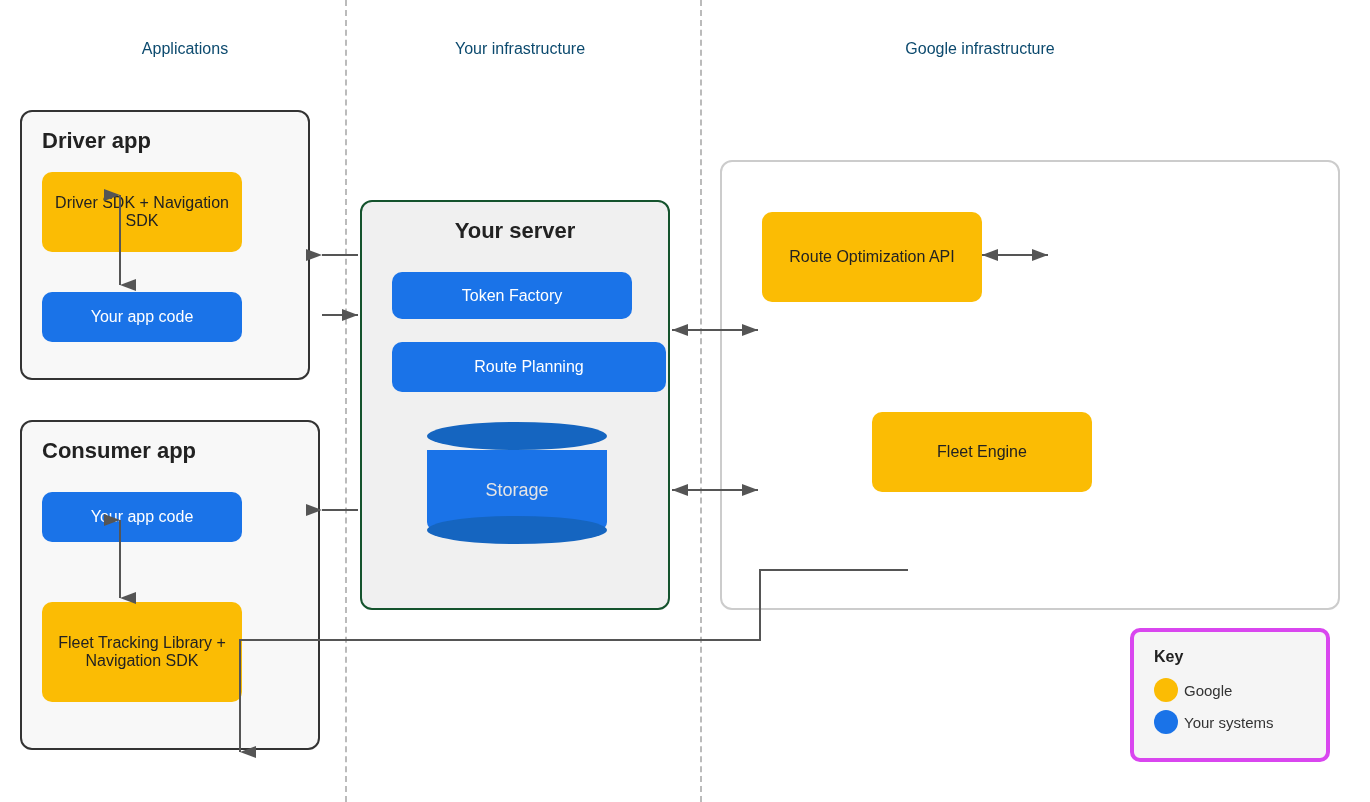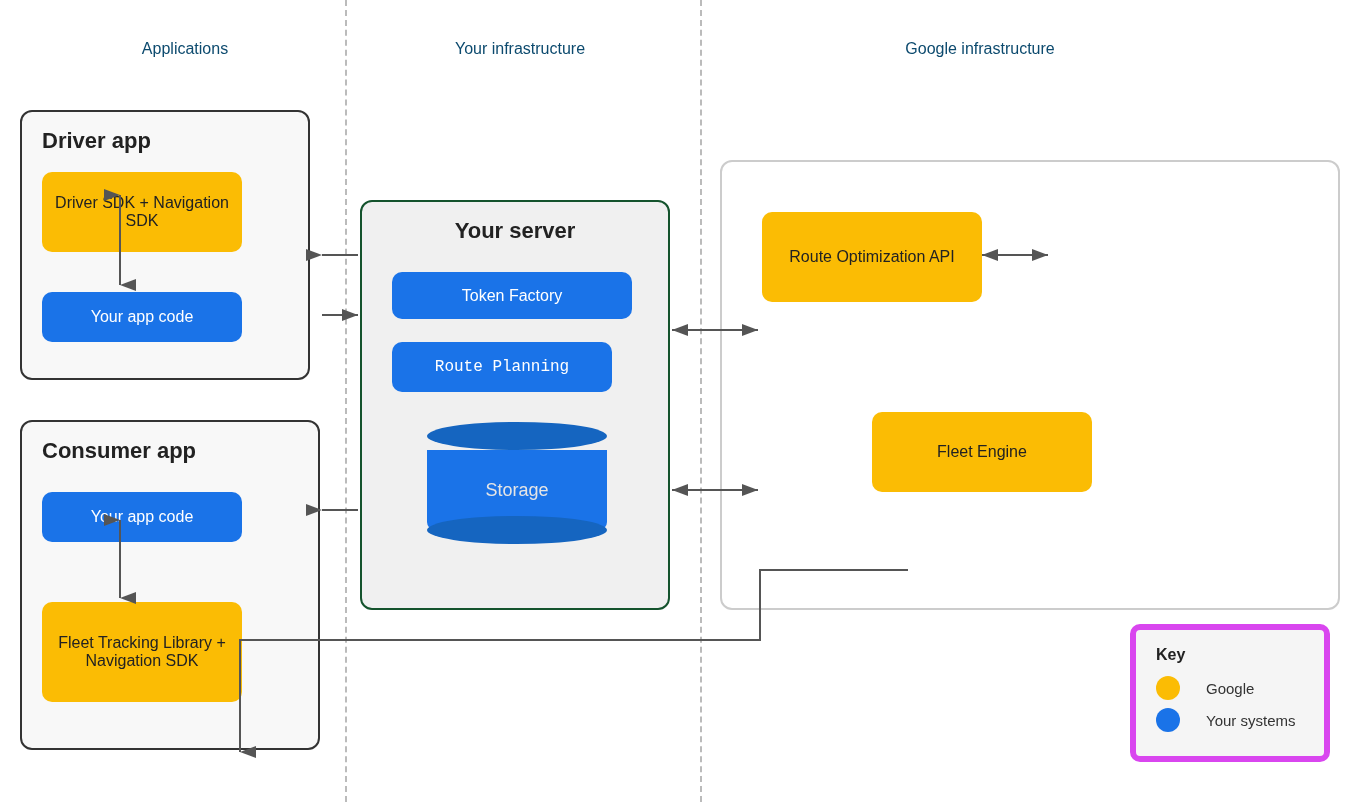--- a/index.html
+++ b/index.html
@@ -185,36 +185,36 @@
       pointer-events: none;
     }
 
     
     .key-box {
       position: absolute;
       right: 40px;
       bottom: 40px;
       width: 200px;
       background: #f5f5f5;
-      border: 6px solid #d946ef;
+      border: 4px solid #d946ef;
       border-radius: 10px;
       padding: 16px 20px;
     }
 
     .key-title {
       font-size: 16px;
       font-weight: 700;
       color: #222;
       margin-bottom: 12px;
     }
 
     .key-item {
       display: flex;
       align-items: center;
-      gap: 26px;
+      gap: 6px;
       margin-bottom: 8px;
       font-size: 15px;
       color: #333;
     }
 
     .key-dot {
       width: 24px;
       height: 24px;
       border-radius: 50%;
       flex-shrink: 0;
@@ -267,21 +267,21 @@
     </div>
   </div>
 
   <div class="your-server-box box">
     <span class="your-server-title">Your server</span>
 
     <div class="blue-box" style="position:absolute; left:30px; top:70px; width:240px; height:47px;">
       <span>Token Factory</span>
     </div>
 
-    <div class="blue-box" style="position:absolute; left:30px; top:140px; width:220px; height:50px;font-family:Liberation Mono, monospace;">
+    <div class="blue-box" style="position:absolute; left:30px; top:140px; width:274px; height:50px;">
       <span>Route Planning</span>
     </div>
 
     <div class="storage-cylinder" style="position:absolute; left:65px; top:220px;">
       <div class="cylinder-top"></div>
       <div class="cylinder-body">
         <span>Storage</span>
       </div>
       <div class="cylinder-bottom-ellipse"></div>
     </div>

